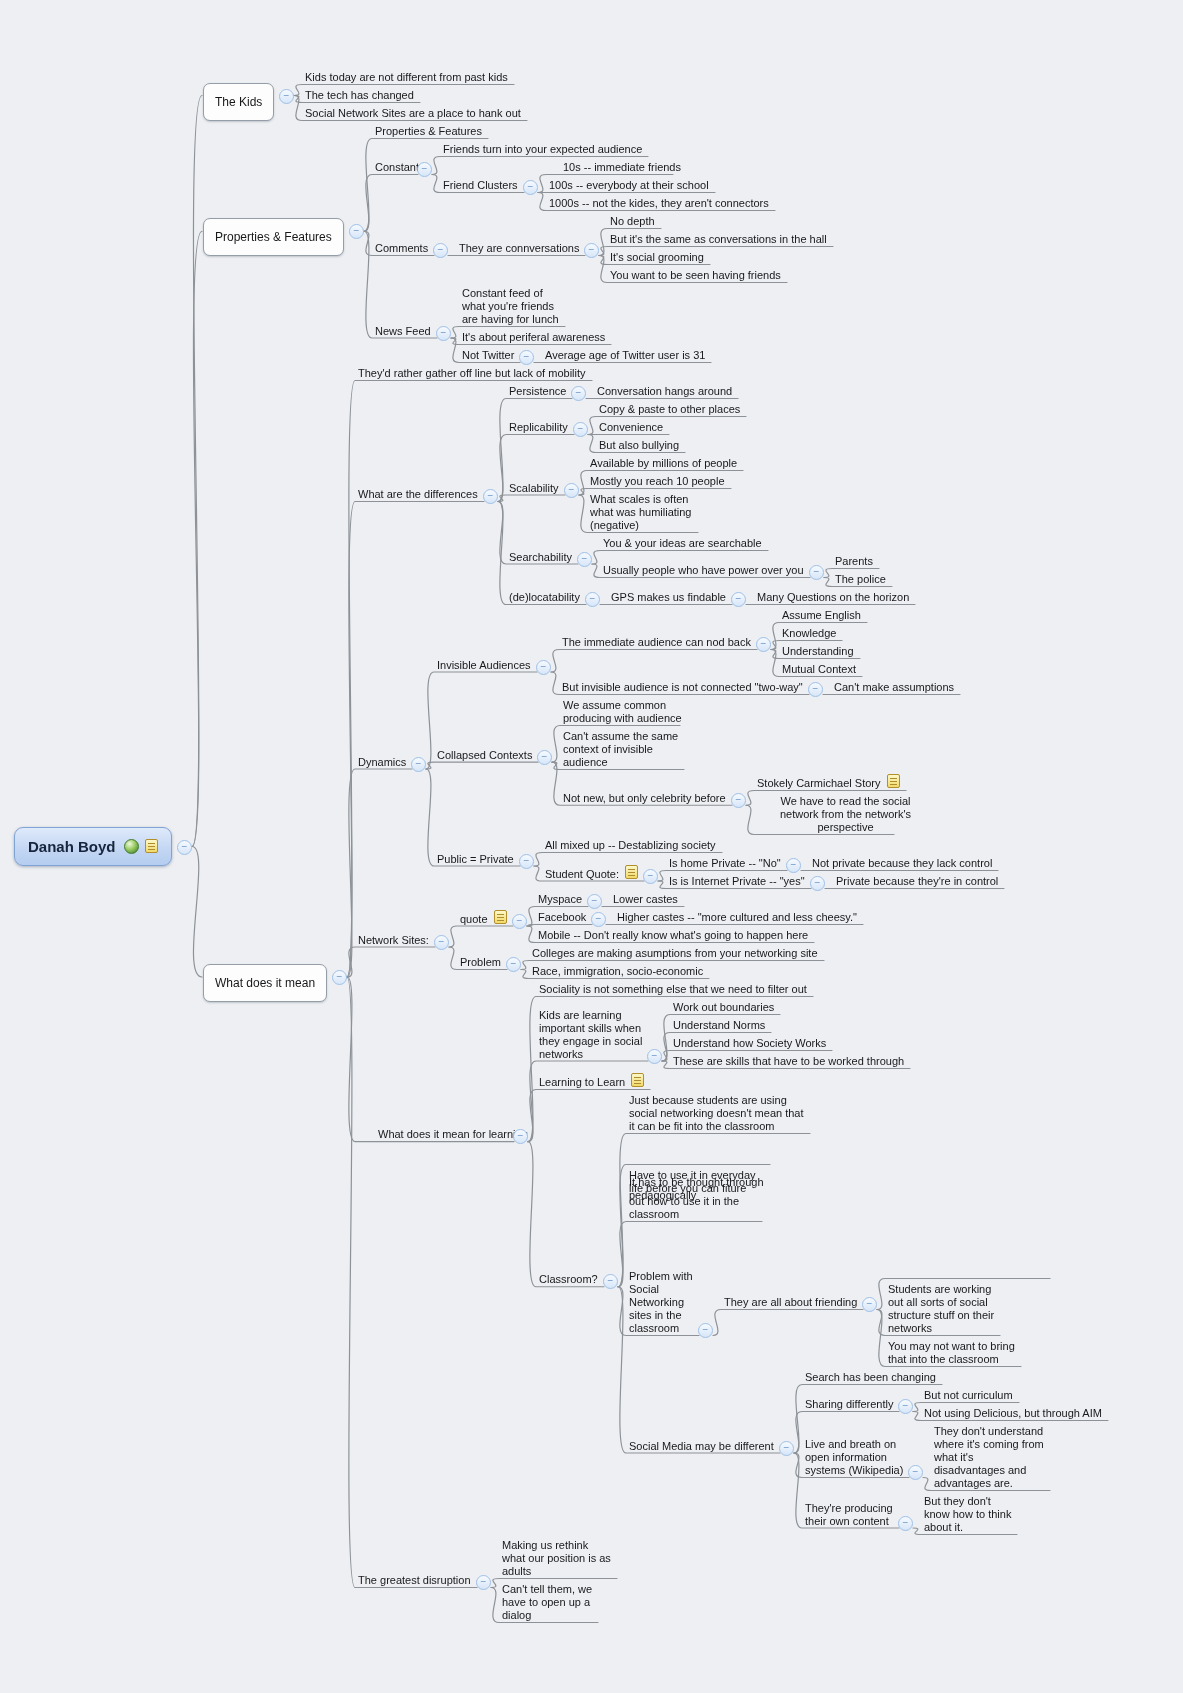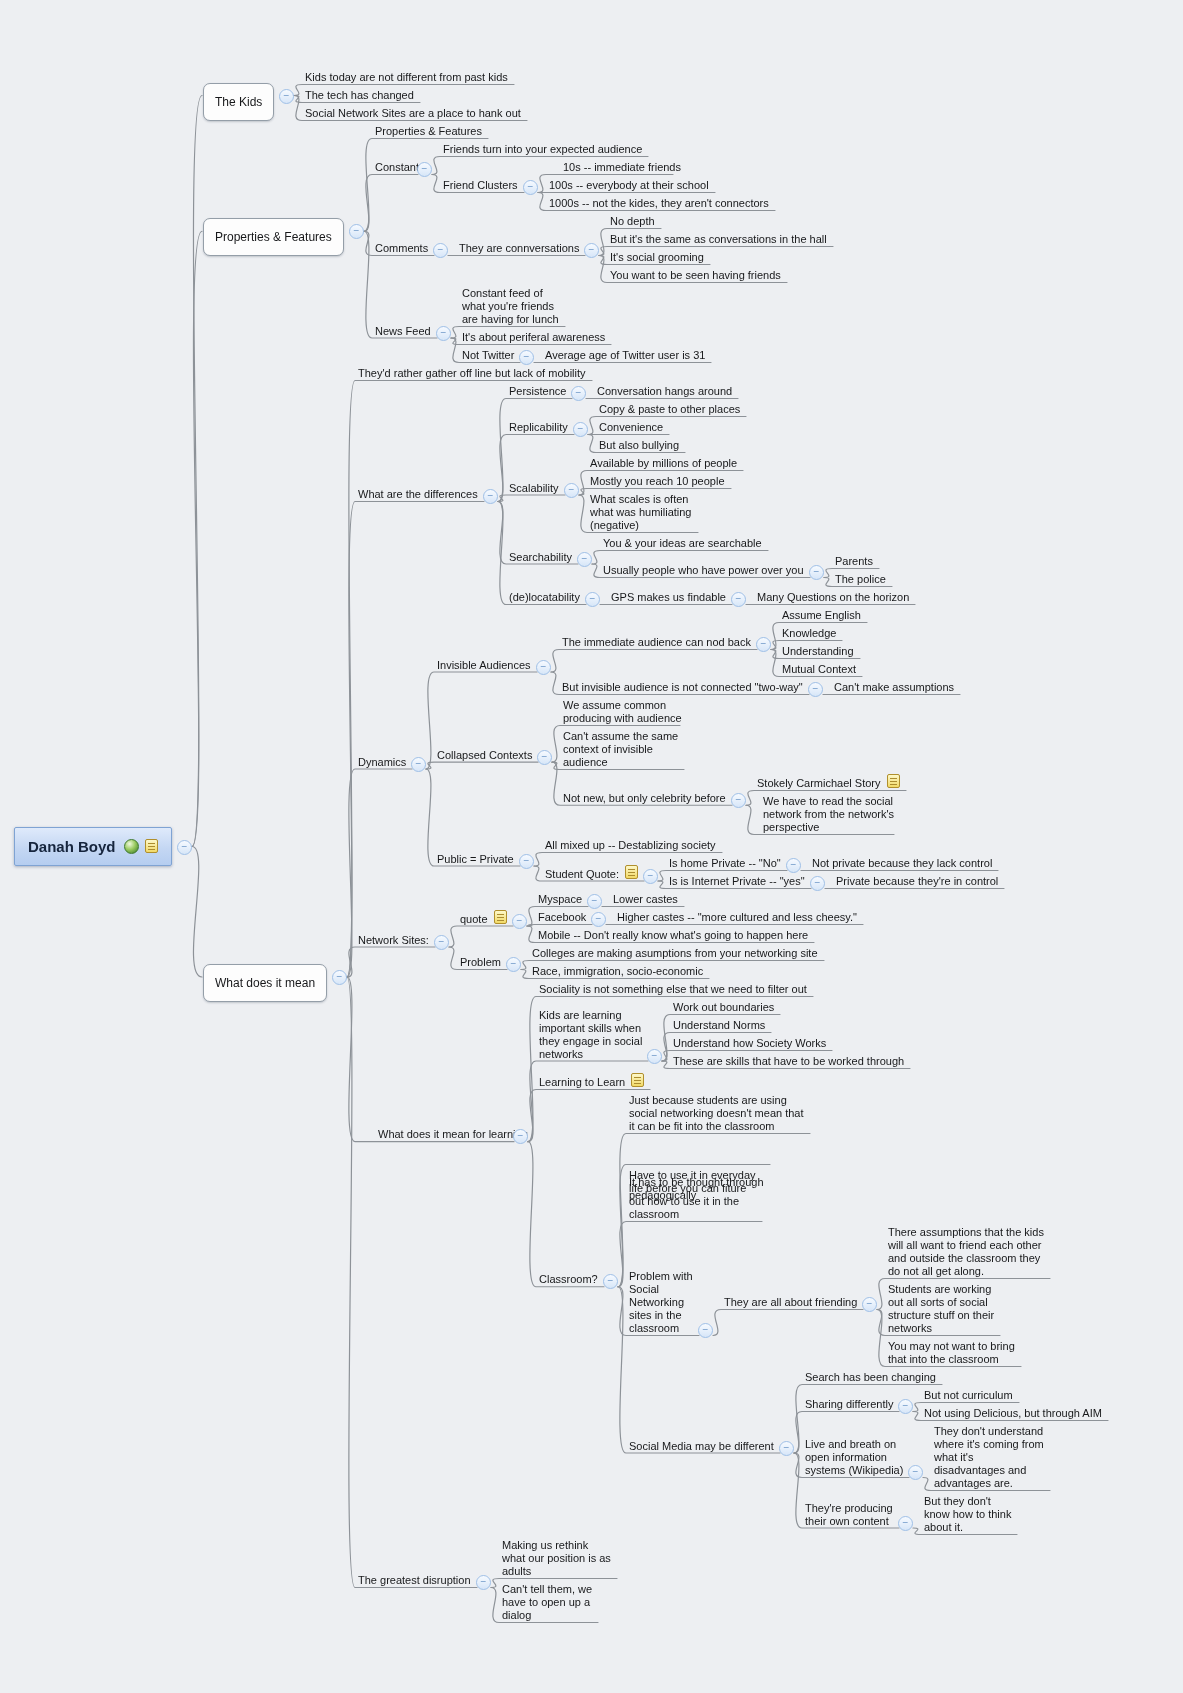--- a/index.html
+++ b/index.html
@@ -5,21 +5,21 @@
   html,body{margin:0;padding:0;background:#edeff2;}
   #canvas{position:relative;width:1183px;height:1693px;background:#edeff2;overflow:hidden;
     font-family:"Liberation Sans","DejaVu Sans",sans-serif;}
   #links{position:absolute;left:0;top:0;}
   #links path{fill:none;stroke:#8d9298;stroke-width:1.2;stroke-linecap:round;}
   .node{position:absolute;white-space:pre-line;color:#17181a;cursor:default;}
   .node.text{font-size:11px;line-height:13px;}
   .node.box{font-size:12px;line-height:14px;padding:11px 11px;background:#fdfdfd;border:1px solid #949ea8;
     border-radius:7px;box-shadow:0 1px 2px rgba(60,70,90,.25);white-space:nowrap;}
   .node.root{font-size:15px;font-weight:bold;line-height:17px;padding:10px 13px;border:1px solid #7fa3d3;
-    border-radius:2px;background:linear-gradient(#dfeafb 0%,#c4d7f3 55%,#b5cdf0 100%);
+    border-radius:9px;background:linear-gradient(#dfeafb 0%,#c4d7f3 55%,#b5cdf0 100%);
     box-shadow:0 1px 3px rgba(40,60,100,.35);color:#16253d;white-space:nowrap;}
   .icon{display:inline-block;}
   .icon.note{width:11px;height:12px;margin-left:6px;vertical-align:-1px;border:1px solid #b08f2c;
     border-radius:2px;background:linear-gradient(#fdf8c9,#f2da67);position:relative;}
   .icon.note::before{content:"";position:absolute;left:2px;right:2px;top:3px;height:1px;background:#ab8c30;
     box-shadow:0 3px 0 #ab8c30,0 6px 0 #ab8c30;}
   .icon.globe{width:13px;height:13px;margin-left:8px;vertical-align:-2px;border-radius:50%;
     border:1px solid #3f7a2e;background:radial-gradient(circle at 35% 30%,#f0f9df,#9bcb62 45%,#4f8d33 85%);}
   .collapse{position:absolute;width:13px;height:13px;border-radius:50%;
     background:linear-gradient(#f6faff,#d7e6f8);border:1px solid #9fc0e7;color:#6b94c6;
@@ -195,21 +195,21 @@
     <div class="node text" style="left: 562px; top: 681px;"><span>But invisible audience is not connected "two-way"</span></div>
     <div class="node text" style="left: 834px; top: 681px;"><span>Can't make assumptions</span></div>
     <div class="node text" style="left: 437px; top: 749px;"><span>Collapsed Contexts</span></div>
     <div class="node text" style="left: 563px; top: 699px;"><span>We assume common
 producing with audience</span></div>
     <div class="node text" style="left: 563px; top: 730px;"><span>Can't assume the same
 context of invisible
 audience</span></div>
     <div class="node text" style="left: 563px; top: 792px;"><span>Not new, but only celebrity before</span></div>
     <div class="node text" style="left: 757px; top: 774px;"><span>Stokely Carmichael Story</span><span class="icon note"></span></div>
-    <div class="node text" style="left: 763px; top: 795px;"><span>We have to read the social
+    <div class="node text" style="left: 780px; top: 795px; text-align: center;"><span>We have to read the social
 network from the network's
 perspective</span></div>
     <div class="node text" style="left: 437px; top: 853px;"><span>Public = Private</span></div>
     <div class="node text" style="left: 545px; top: 839px;"><span>All mixed up -- Destablizing society</span></div>
     <div class="node text" style="left: 545px; top: 865px;"><span>Student Quote:</span><span class="icon note"></span></div>
     <div class="node text" style="left: 669px; top: 857px;"><span>Is home Private -- "No"</span></div>
     <div class="node text" style="left: 812px; top: 857px;"><span>Not private because they lack control</span></div>
     <div class="node text" style="left: 669px; top: 875px;"><span>Is is Internet Private -- "yes"</span></div>
     <div class="node text" style="left: 836px; top: 875px;"><span>Private because they're in control</span></div>
     <div class="node text" style="left: 358px; top: 934px;"><span>Network Sites:</span></div>
@@ -242,24 +242,20 @@
     <div class="node text" style="left: 629px; top: 1169px;"><span>Have to use it in everyday
 life before you can fiture
 out how to use it in the
 classroom</span></div>
     <div class="node text" style="left: 629px; top: 1270px;"><span>Problem with
 Social
 Networking
 sites in the
 classroom</span></div>
     <div class="node text" style="left: 724px; top: 1296px;"><span>They are all about friending</span></div>
-    <div class="node text" style="left: 888px; top: 1226px;"><span>There assumptions that the kids
-will all want to friend each other
-and outside the classroom they
-do not all get along.</span></div>
     <div class="node text" style="left: 888px; top: 1283px;"><span>Students are working
 out all sorts of social
 structure stuff on their
 networks</span></div>
     <div class="node text" style="left: 888px; top: 1340px;"><span>You may not want to bring
 that into the classroom</span></div>
     <div class="node text" style="left: 629px; top: 1440px;"><span>Social Media may be different</span></div>
     <div class="node text" style="left: 805px; top: 1371px;"><span>Search has been changing</span></div>
     <div class="node text" style="left: 805px; top: 1398px;"><span>Sharing differently</span></div>
     <div class="node text" style="left: 924px; top: 1389px;"><span>But not curriculum</span></div>

